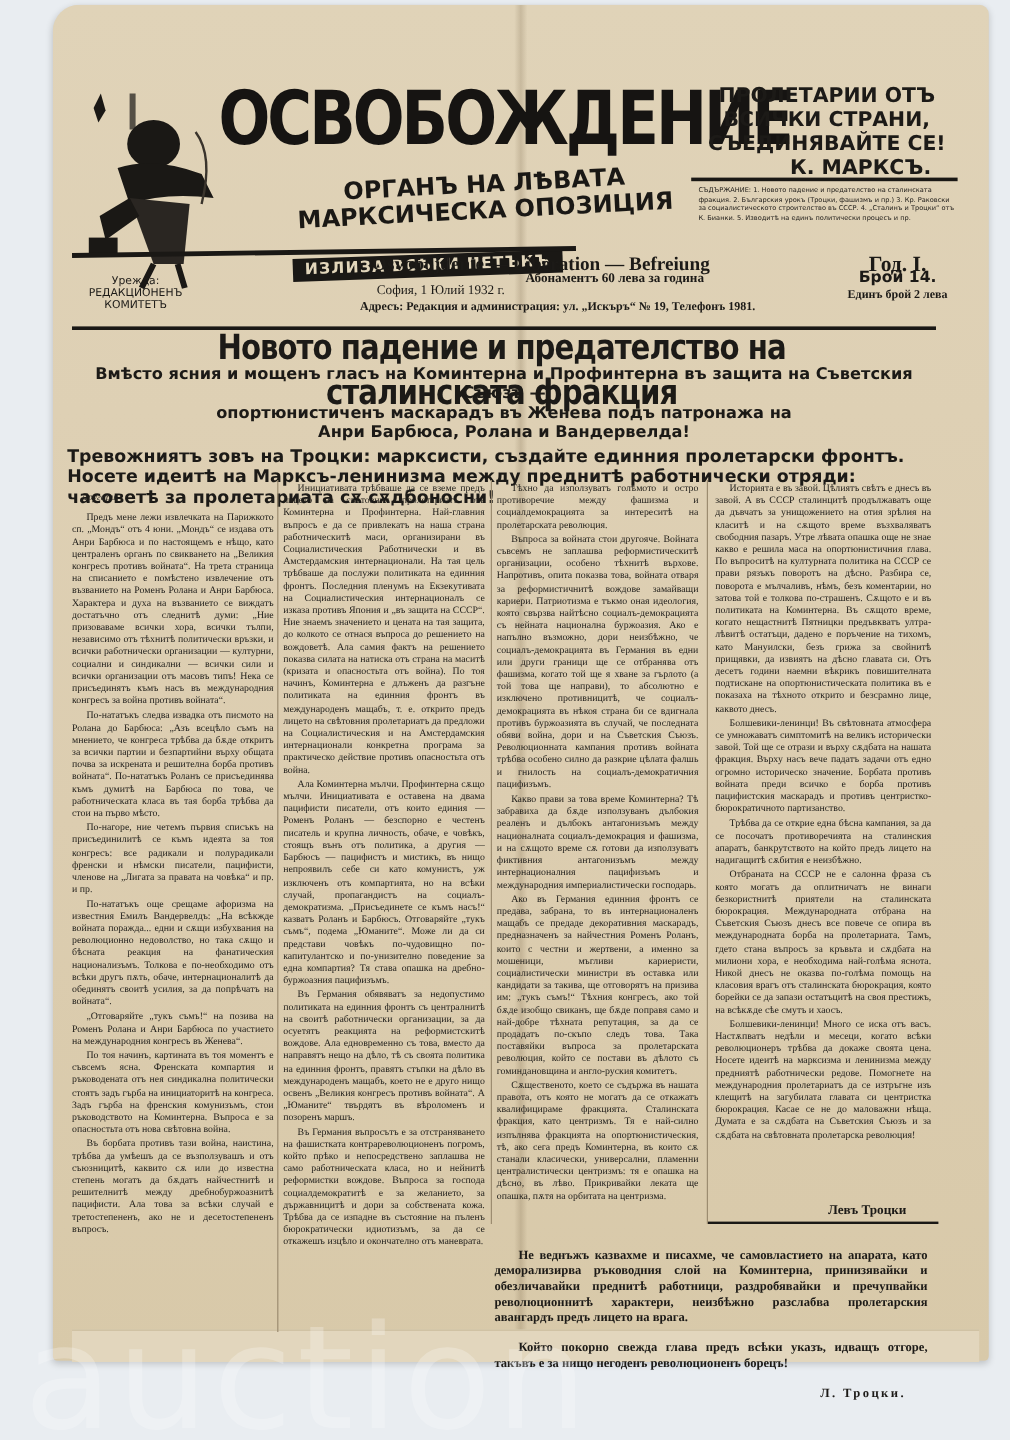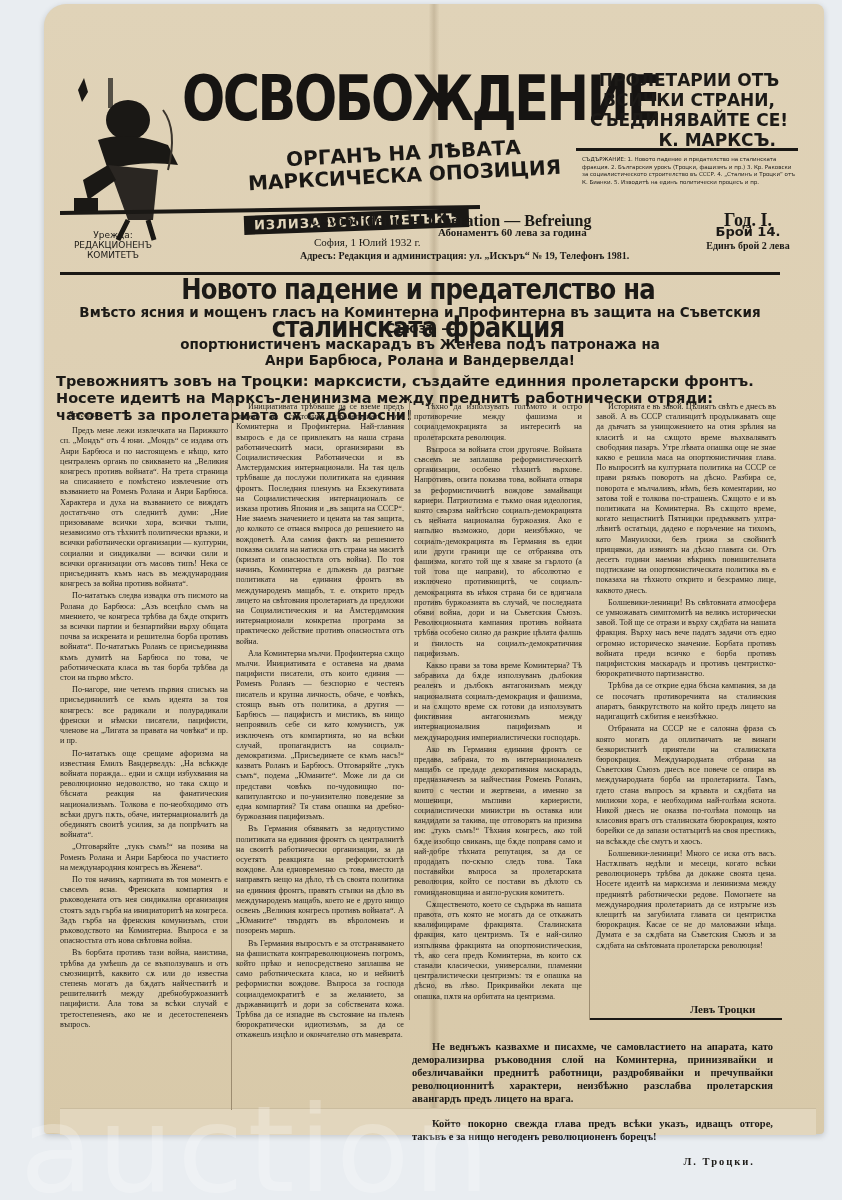--- a/index.html
+++ b/index.html
@@ -110,21 +110,21 @@
 <div class="colrule" style="left:409px;height:620px;"></div>
 <div class="colrule" style="left:589px;height:620px;"></div>
 
 <div class="col col1">
   <p class="sal">Другари,</p>
   <p>Предъ мене лежи извлечката на Парижкото сп. „Мондъ“ отъ 4 юни. „Мондъ“ се издава отъ Анри Барбюса и по настоящемъ е нѣщо, като централенъ органъ по свикването на „Великия конгресъ противъ войната“. На трета страница на списанието е помѣстено извлечение отъ възванието на Роменъ Ролана и Анри Барбюса. Характера и духа на възванието се виждатъ достатъчно отъ следнитѣ думи: „Ние призоваваме всички хора, всички тълпи, независимо отъ тѣхнитѣ политически връзки, и всички работнически организации — културни, социални и синдикални — всички сили и всички организации отъ масовъ типъ! Нека се присъединятъ къмъ насъ въ международния конгресъ за война противъ войната“.</p>
   <p>По-нататъкъ следва извадка отъ писмото на Ролана до Барбюса: „Азъ всецѣло съмъ на мнението, че конгреса трѣбва да бѫде откритъ за всички партии и безпартийни върху общата почва за искрената и решителна борба противъ войната“. По-нататъкъ Роланъ се присъединява къмъ думитѣ на Барбюса по това, че работническата класа въ тая борба трѣбва да стои на първо мѣсто.</p>
   <p>По-нагорe, ние четемъ първия списъкъ на присъединилитѣ се къмъ идеята за тоя конгресъ: все радикали и полурадикали френски и нѣмски писатели, пацифисти, членове на „Лигата за правата на човѣка“ и пр. и пр.</p>
   <p>По-нататъкъ още срещаме афоризма на известния Емилъ Вандервелдъ: „На всѣкжде войната поражда... едни и сѫщи избухвания на революционно недоволство, но така сѫщо и бѣсната реакция на фанатическия национализъмъ. Толкова е по-необходимо отъ всѣки другъ пѫть, обаче, интернационалитѣ да обединятъ своитѣ усилия, за да попрѣчатъ на войната“.</p>
   <p>„Отговаряйте „тукъ съмъ!“ на позива на Роменъ Ролана и Анри Барбюса по участието на международния конгресъ въ Женева“.</p>
-  <p>По тоя начинъ, картината въ тоя моментъ е съвсемъ ясна. Френската компартия и ръководената отъ нея синдикална организация стоятъ задъ гърба на инициаторитѣ на конгреса. Задъ гърба на френския комунизъмъ, стои ръководството на Коминтерна. Въпроса е за опасностьта отъ нова свѣтовна война.</p>
+  <p>По тоя начинъ, картината въ тоя моментъ е съвсемъ ясна. Френската компартия и ръководената отъ нея синдикална политически стоятъ задъ гърба на инициаторитѣ на конгреса. Задъ гърба на френския комунизъмъ, стои ръководството на Коминтерна. Въпроса е за опасностьта отъ нова свѣтовна война.</p>
   <p>Въ борбата противъ тази война, наистина, трѣбва да умѣешъ да се възползувашъ и отъ съюзницитѣ, каквито сѫ или до известна степень могатъ да бѫдатъ найчестнитѣ и решителнитѣ между дребнобуржоазнитѣ пацифисти. Ала това за всѣки случай е третостепененъ, ако не и десетостепененъ въпросъ.</p>
 </div>
 
 <div class="col col2">
   <p>Инициативата трѣбваше да се вземе предъ лицето на свѣтовния пролетариатъ отъ Коминтерна и Профинтерна. Най-главния въпросъ е да се привлекатъ на наша страна работническитѣ маси, организирани въ Социалистическия Работнически и въ Амстердамския интернационали. На тая цель трѣбваше да послужи политиката на единния фронтъ. Последния пленумъ на Екзекутивата на Социалистическия интернационалъ се изказа противъ Япония и „въ защита на СССР“. Ние знаемъ значението и цената на тая защита, до колкото се отнася въпроса до решението на вождоветѣ. Ала самия фактъ на решението показва силата на натиска отъ страна на маситѣ (кризата и опасностьта отъ война). По тоя начинъ, Коминтерна е длъженъ да разгъне политиката на единния фронтъ въ международенъ мащабъ, т. е. открито предъ лицето на свѣтовния пролетариатъ да предложи на Социалистическия и на Амстердамския интернационали конкретна програма за практическо действие противъ опасностьта отъ война.</p>
   <p>Ала Коминтерна мълчи. Профинтерна сѫщо мълчи. Инициативата е оставена на двама пацифисти писатели, отъ които единия — Роменъ Роланъ — безспорно е честенъ писатель и крупна личность, обаче, е човѣкъ, стоящъ вънъ отъ политика, а другия — Барбюсъ — пацифистъ и мистикъ, въ нищо непроявилъ себе си като комунистъ, уж изключенъ отъ компартията, но на всѣки случай, пропагандистъ на социалъ-демократизма. „Присъединете се къмъ насъ!“ казватъ Роланъ и Барбюсъ. Отговаряйте „тукъ съмъ“, подема „Юманите“. Може ли да си представи човѣкъ по-чудовищно по-капитулантско и по-унизително поведение за една компартия? Тя става опашка на дребно-буржоазния пацифизъмъ.</p>
   <p>Въ Германия обявяватъ за недопустимо политиката на единния фронтъ съ централнитѣ на своитѣ работнически организации, за да осуетятъ реакцията на реформистскитѣ вождове. Ала едновременно съ това, вместо да направятъ нещо на дѣло, тѣ съ своята политика на единния фронтъ, правятъ стъпки на дѣло въ международенъ мащабъ, което не е друго нищо освенъ „Великия конгресъ противъ войната“. А „Юманите“ твърдятъ въ вѣроломенъ и позоренъ маршъ.</p>
   <p>Въ Германия въпросътъ е за отстраняването на фашистката контрареволюционенъ погромъ, който прѣко и непосредствено заплашва не само работническата класа, но и нейнитѣ реформистки вождове. Въпроса за господа социалдемократитѣ е за желанието, за държавницитѣ и дори за собствената кожа. Трѣбва да се изпадне въ състояние на пъленъ бюрократически идиотизъмъ, за да се откажешъ изцѣло и окончателно отъ маневрата.</p>
 </div>
 

